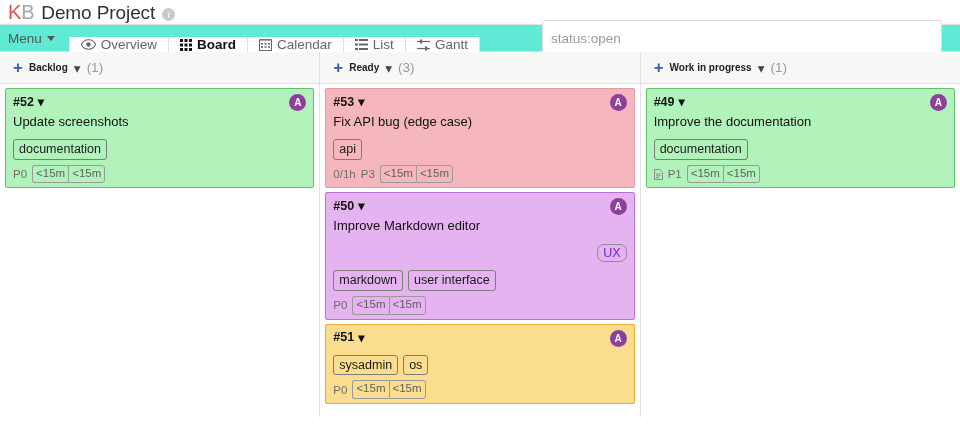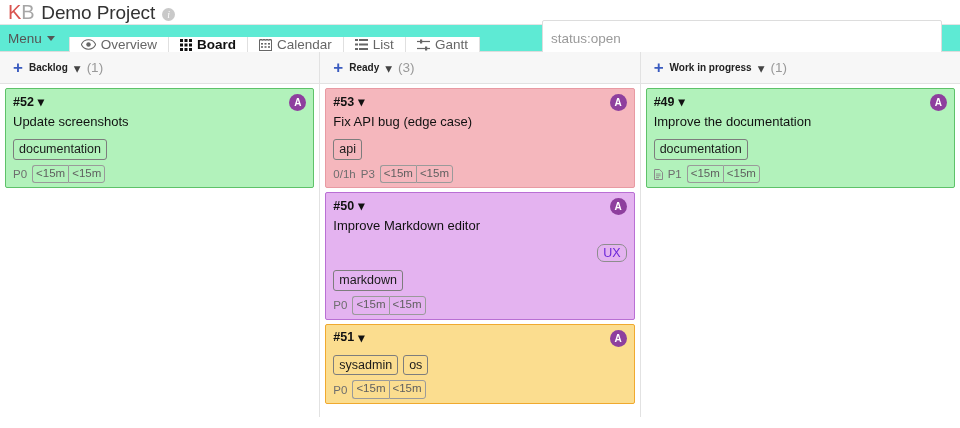--- a/index.html
+++ b/index.html
@@ -432,20 +432,21 @@
               <span>▾</span>
             </span>
             <span class="avatar">A</span>
           </div>
           <div class="card-title">Improve Markdown editor</div>
           <div class="badge-row">
             <span class="badge">UX</span>
           </div>
           <div class="tag-row">
             <span class="tag">markdown</span>
+            <span class="tag">user interface</span>
           </div>
           <div class="card-footer">
             <span>P0</span>
             <span class="time-group">
               <span class="time-box">&lt;15m</span>
               <span class="time-box">&lt;15m</span>
             </span>
           </div>
         </div>
         <div class="card yellow">

